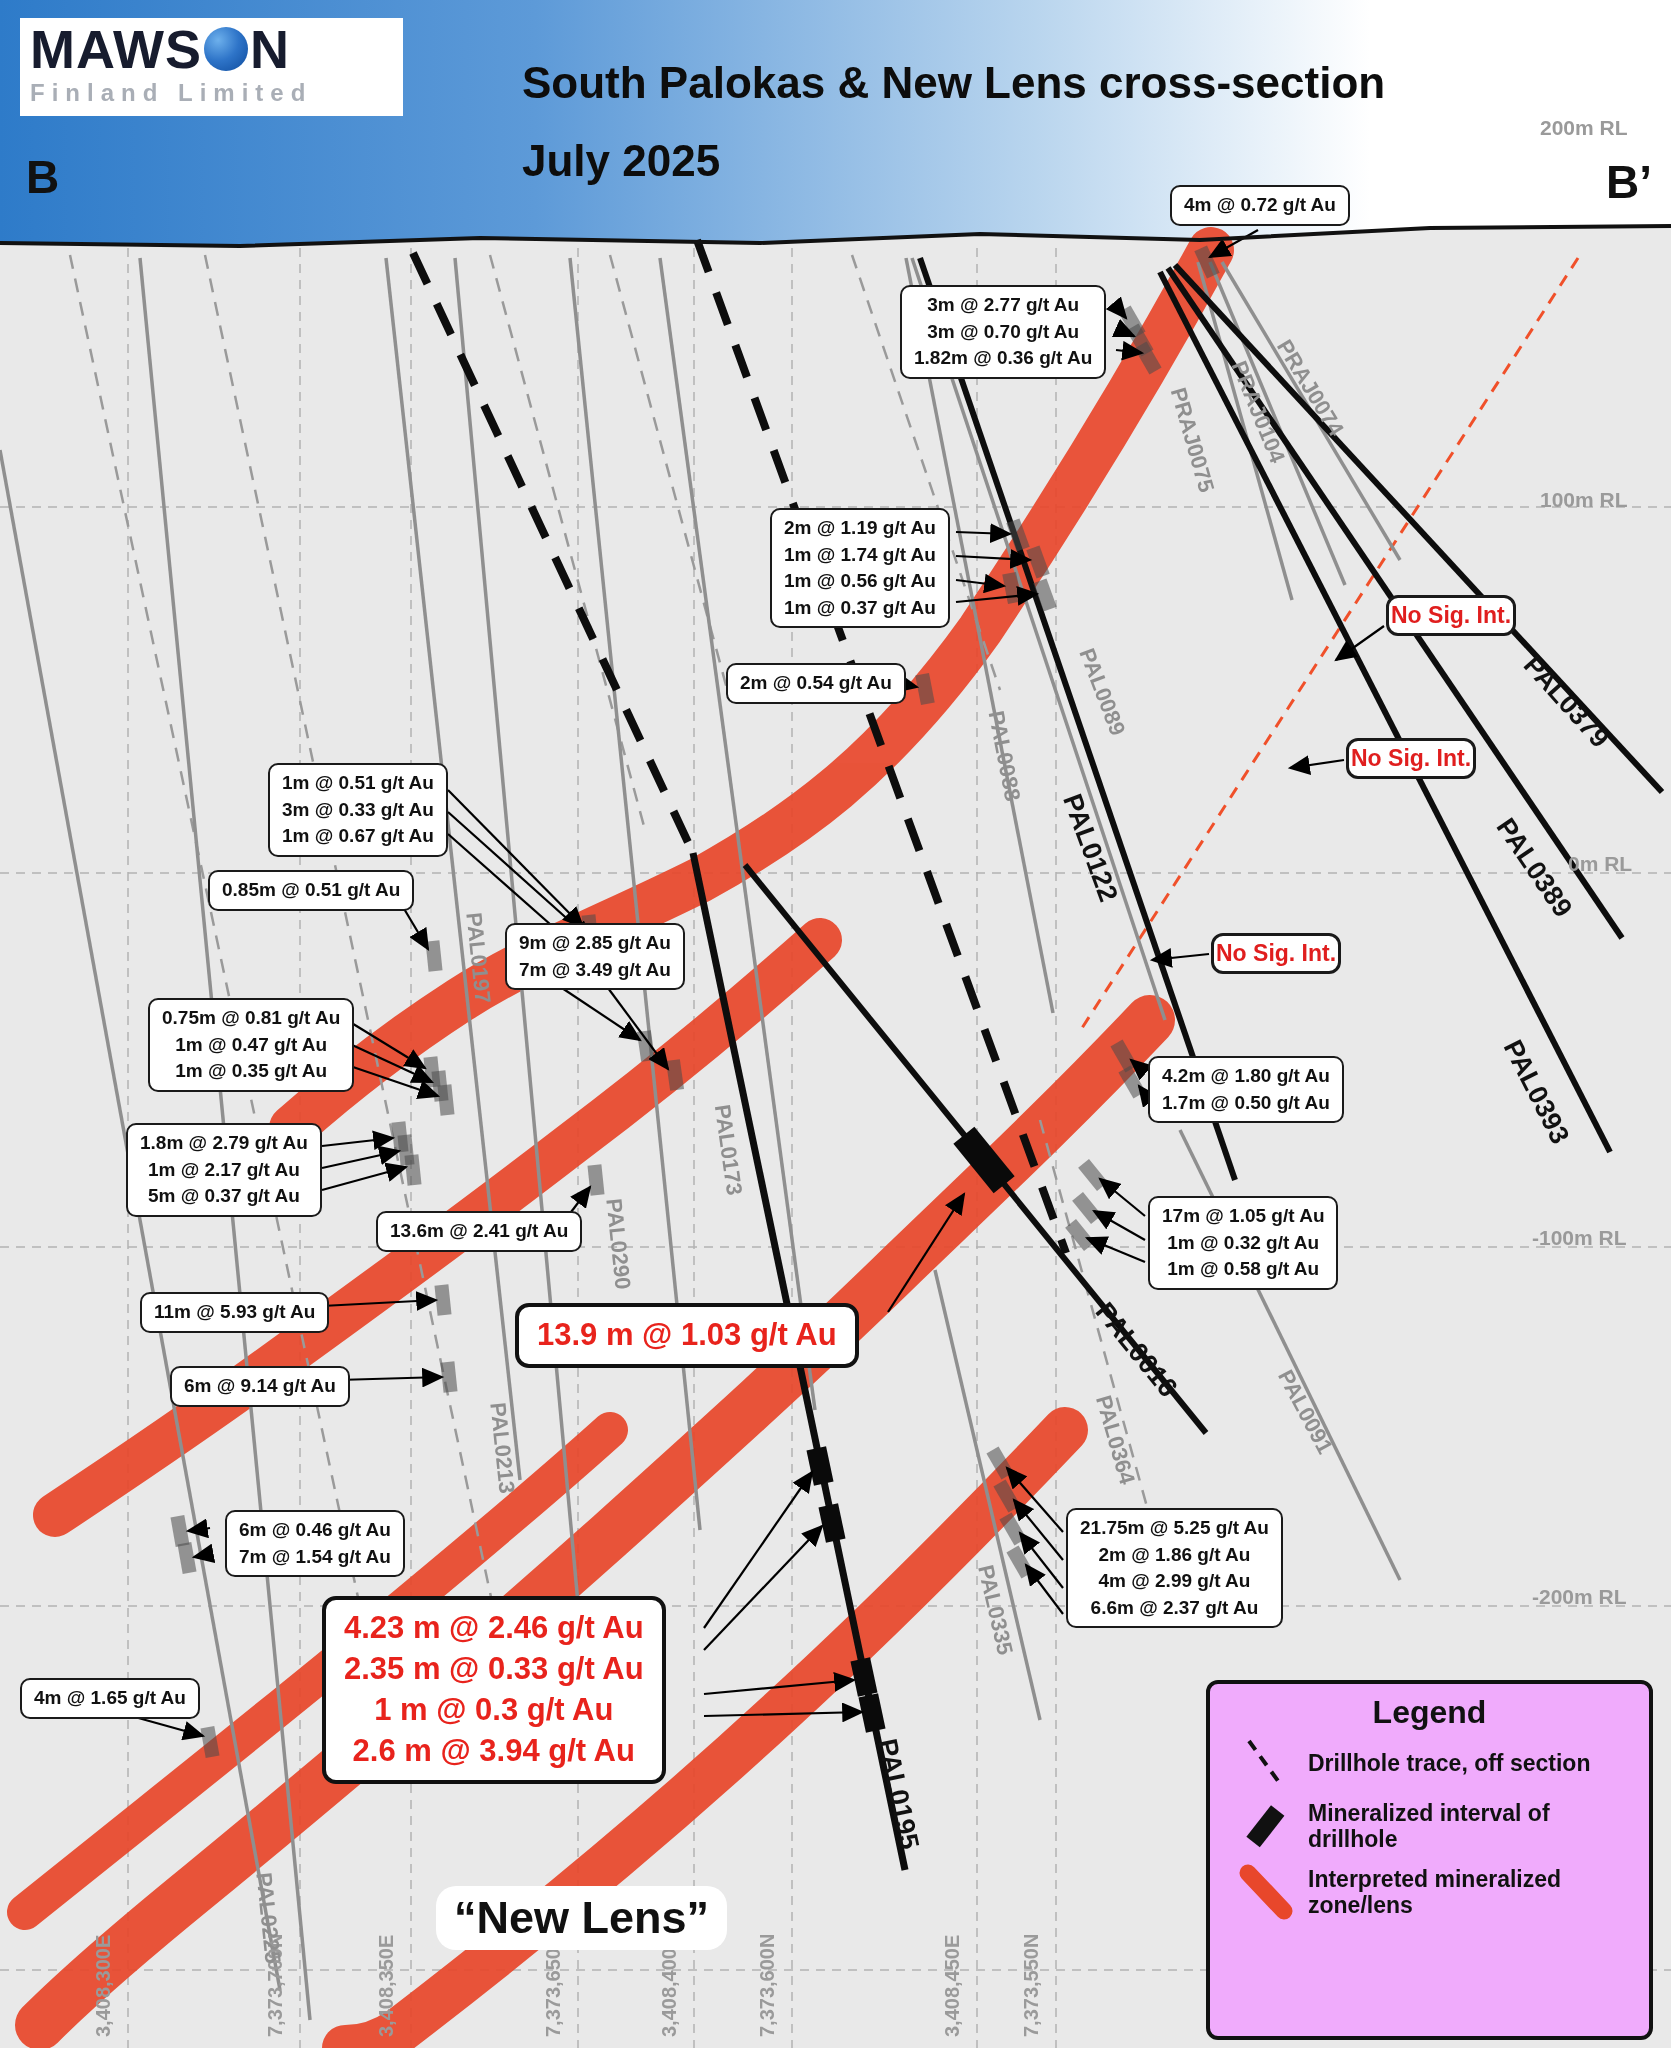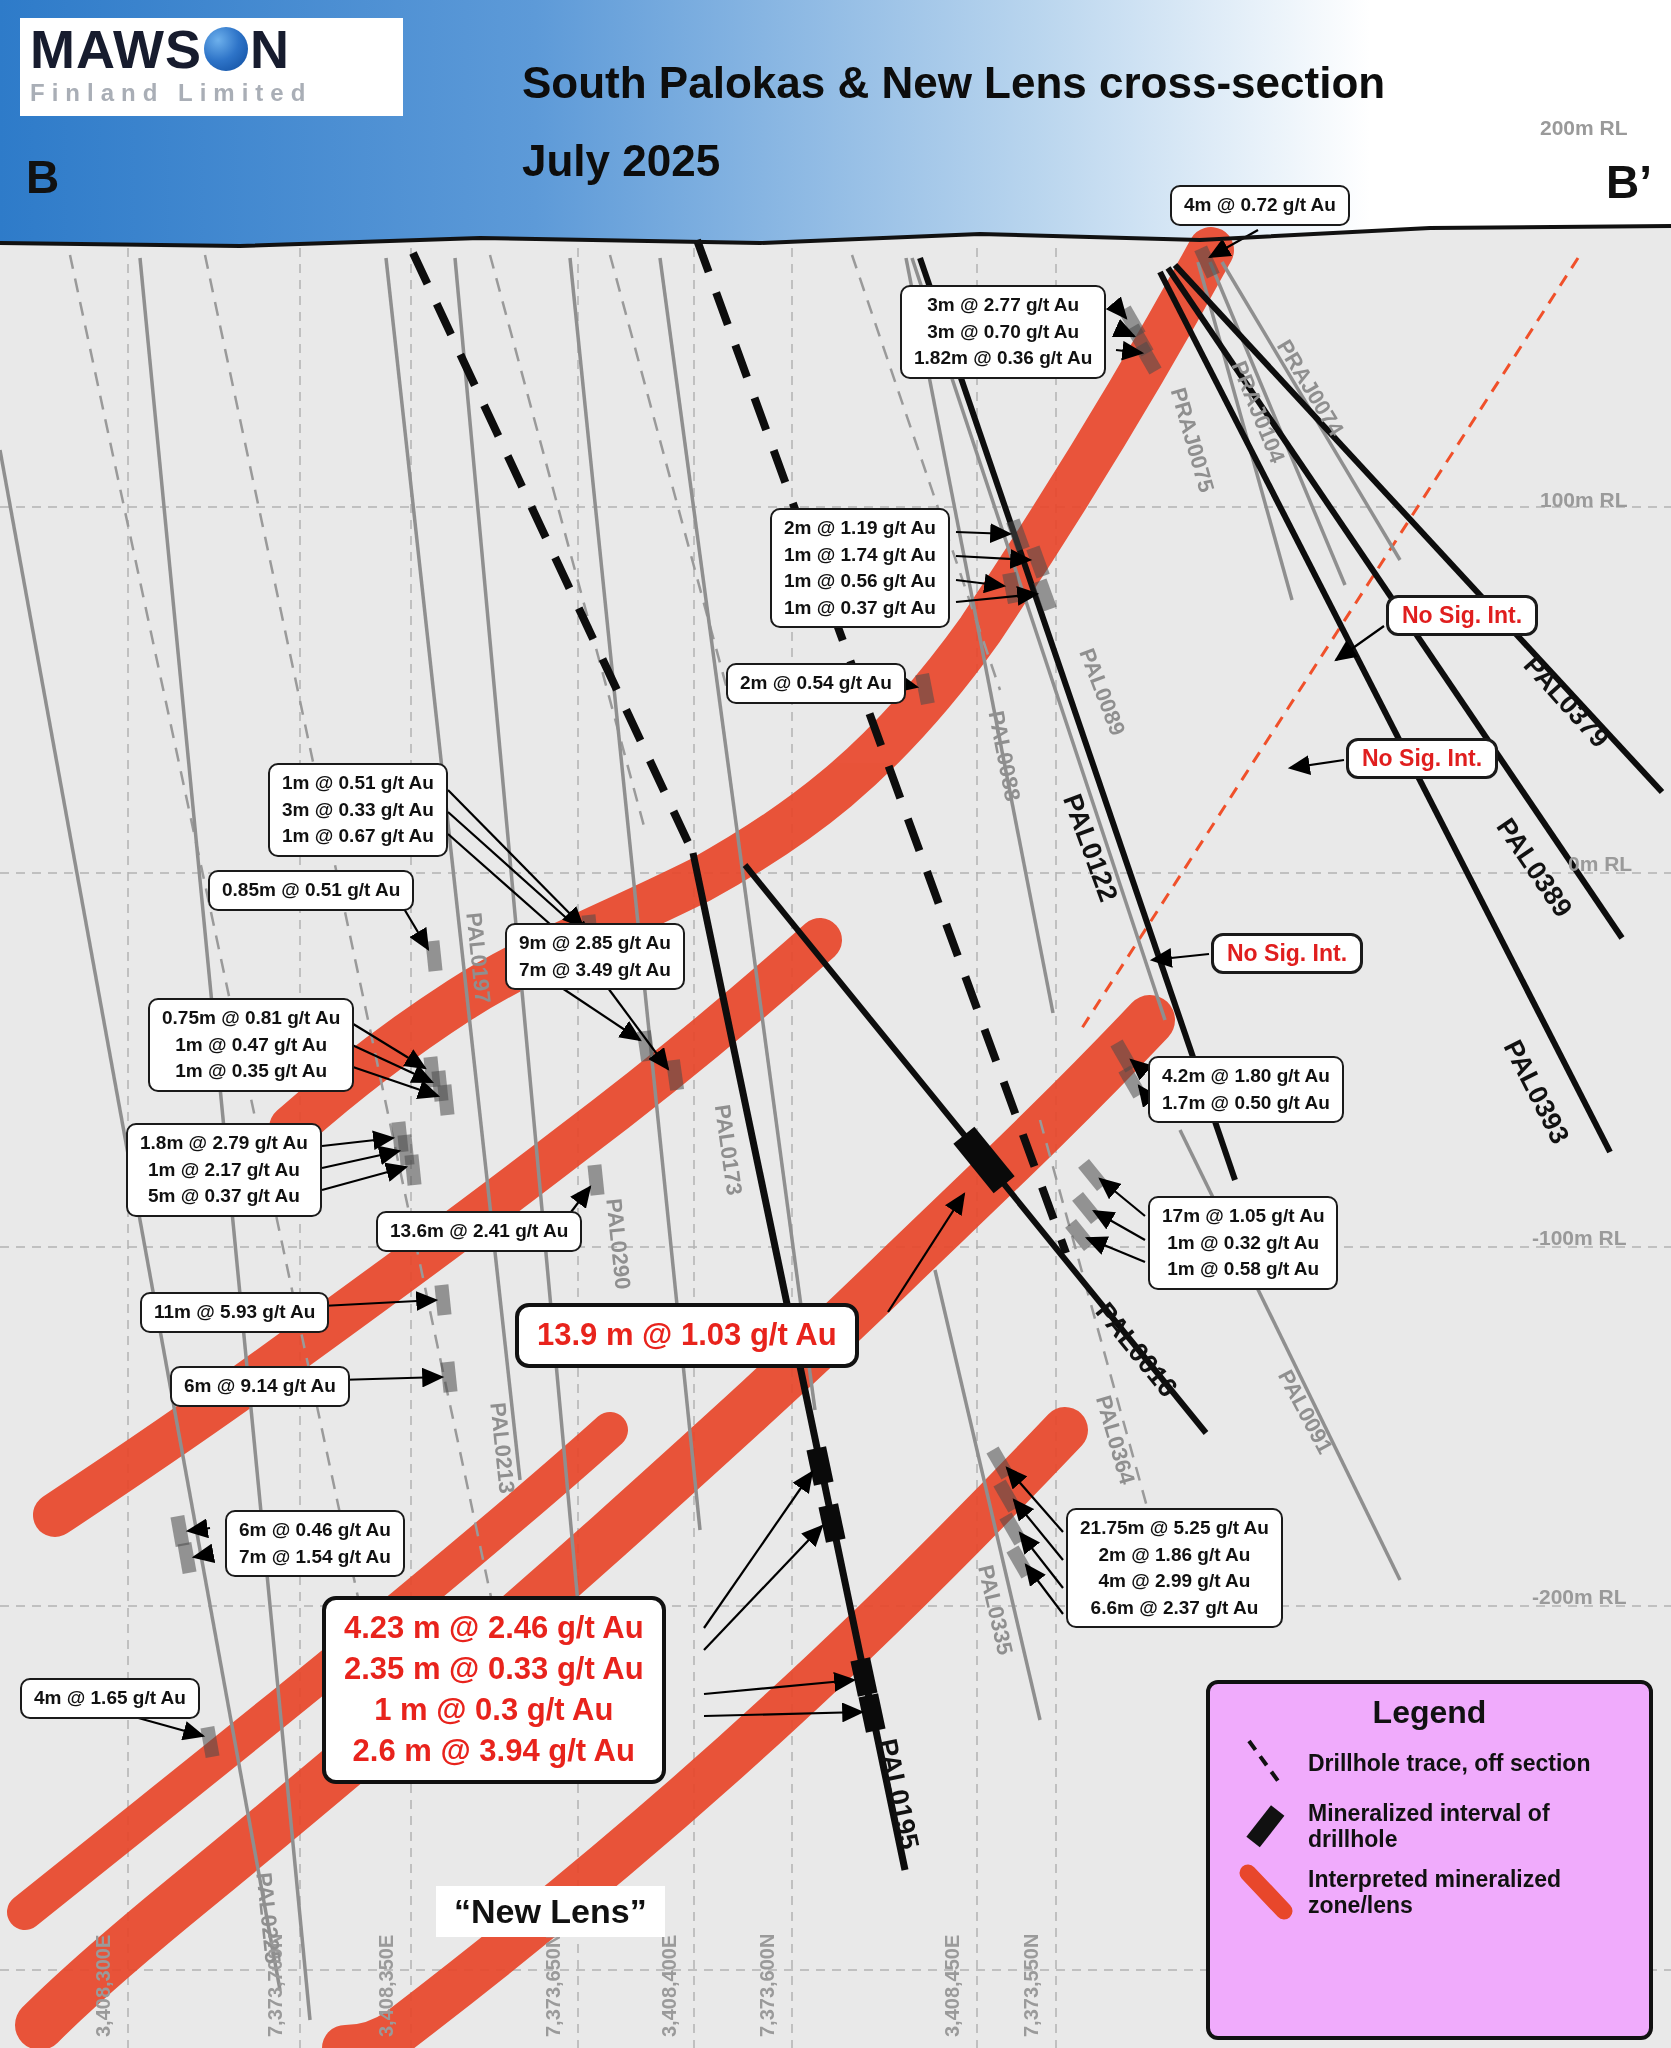--- a/index.html
+++ b/index.html
@@ -1,29 +1,29 @@
 <!DOCTYPE html>
 <html><head>
 <meta charset="utf-8">
 <style>
   body{margin:0;background:#fff;font-family:"Liberation Sans",sans-serif;}
   #stage{position:relative;width:1671px;height:2048px;overflow:hidden;background:#fff;}
   #bg{position:absolute;left:0;top:0;z-index:1;}
   .co{position:absolute;background:#fff;border:2.5px solid #1a1a1a;border-radius:10px;padding:5px 12px;
       font-size:19px;font-weight:600;color:#111;text-align:center;line-height:1.4;white-space:nowrap;z-index:5;}
-  .nosig{position:absolute;background:#fff;border:3px solid #1a1a1a;border-radius:12px;padding:4px 13px;
+  .nosig{position:absolute;background:#fff;border:3px solid #1a1a1a;border-radius:12px;padding:4px 2px;
       font-size:23px;font-weight:800;color:#e01e1e;white-space:nowrap;z-index:5;}
   .hl{position:absolute;background:#fff;border:4px solid #111;border-radius:14px;padding:8px 18px;
       font-size:31px;font-weight:800;color:#e8231c;text-align:center;line-height:1.32;white-space:nowrap;z-index:5;}
   .hole{position:absolute;color:#8f8f8f;font-size:22px;font-weight:700;white-space:nowrap;z-index:3;}
   .hole.blk{color:#111;font-size:27px;font-weight:800;}
   .rl{position:absolute;color:#9a9a9a;font-size:21px;font-weight:700;z-index:2;white-space:nowrap;}
   .coord{position:absolute;color:#9a9a9a;font-size:20px;font-weight:600;white-space:nowrap;
       transform:rotate(-90deg);transform-origin:left bottom;z-index:2;}
-  .newlens{position:absolute;background:#fff;border-radius:0;padding:6px 18px;font-size:34px;font-weight:800;color:#111;z-index:5;white-space:nowrap;}
+  .newlens{position:absolute;background:#fff;border-radius:20px;padding:6px 18px;font-size:45px;font-weight:800;color:#111;z-index:5;white-space:nowrap;}
   .title{position:absolute;font-size:44px;font-weight:800;color:#0d0d0d;z-index:4;white-space:nowrap;}
   .bmark{position:absolute;font-size:46px;font-weight:800;color:#111;z-index:4;}
   #logo{position:absolute;left:20px;top:18px;width:383px;height:98px;background:#fff;z-index:4;padding:4px 10px;box-sizing:border-box;}
   #logo .main{font-size:54px;font-weight:900;color:#171c2e;letter-spacing:1px;line-height:1.0;display:flex;align-items:center;}
   .globe{display:inline-block;width:44px;height:44px;border-radius:50%;
       background:radial-gradient(circle at 32% 30%,#6db0ec 0%,#2e74c8 48%,#0d4a9c 100%);margin:0 2px;}
   #logo .sub{font-size:24px;letter-spacing:7px;color:#a9aeb6;font-weight:600;margin-top:3px;}
   #legend{position:absolute;left:1206px;top:1680px;width:447px;height:360px;background:#f0abfc;border:4px solid #111;
       border-radius:12px;z-index:6;box-sizing:border-box;padding:10px 14px;}
   .leg-title{text-align:center;font-size:32px;font-weight:800;color:#111;}

